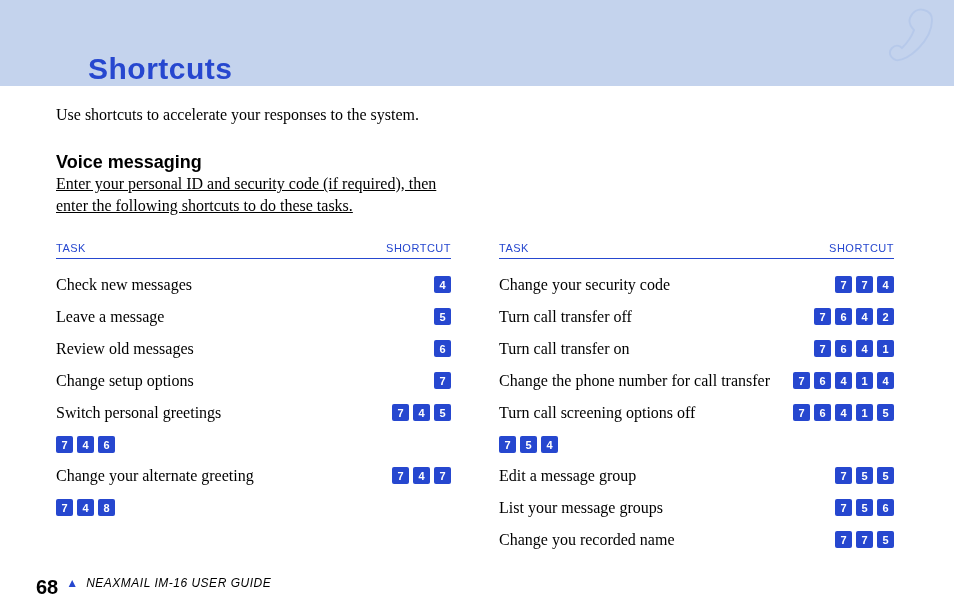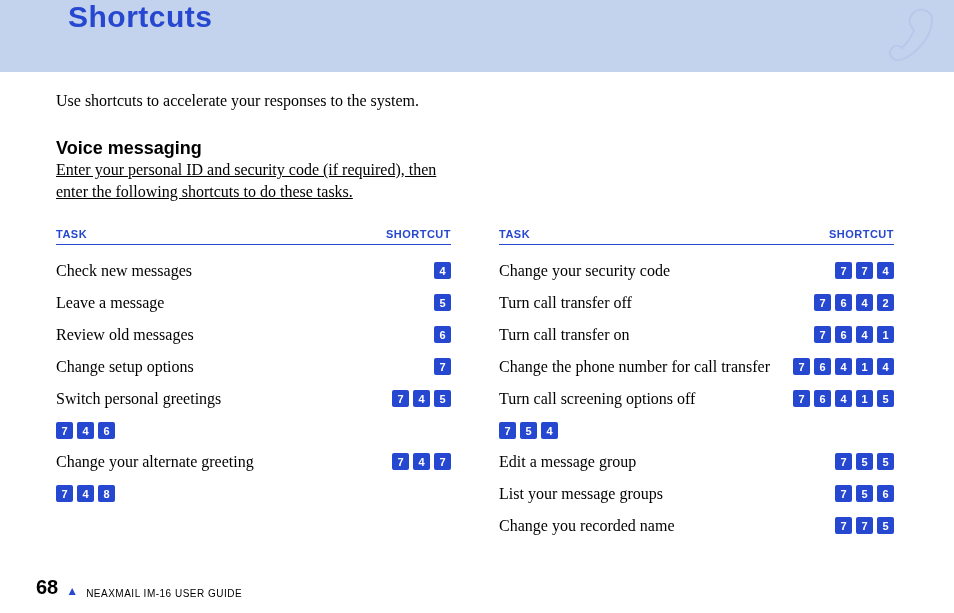--- a/index.html
+++ b/index.html
@@ -7,25 +7,25 @@
     width: 954px;
     height: 613px;
     background: #ffffff;
     font-family: Georgia, "Times New Roman", serif;
     color: #000;
     position: relative;
     overflow: hidden;
   }
   .header-band {
     background: #c4d3ed;
-    height: 72px;
+    height: 86px;
     width: 100%;
     display: flex;
-    align-items: flex-start;
-    padding-left: 68px;
+    align-items: flex-end;
+    padding-left: 88px;
     position: relative;
   }
   .page-title {
     font-family: "Arial Black", Arial, sans-serif;
     font-weight: 900;
     font-size: 30px;
     color: #2647cf;
     letter-spacing: 0.5px;
   }
   .phone-icon {
@@ -64,21 +64,21 @@
   .table-header {
     display: flex;
     justify-content: space-between;
     border-bottom: 1px solid #2647cf;
     padding-bottom: 4px;
     margin-bottom: 10px;
   }
   .th {
     font-family: Arial, Helvetica, sans-serif;
     font-size: 11px;
-    font-weight: bold;
+    font-weight: normal;
     color: #2647cf;
     letter-spacing: 0.5px;
   }
   .row {
     display: flex;
     justify-content: space-between;
     align-items: flex-start;
     padding: 7px 0;
   }
   .task {
@@ -100,38 +100,39 @@
     font-family: Arial, Helvetica, sans-serif;
     font-size: 11px;
     font-weight: bold;
     border-radius: 2px;
   }
   .footer {
     position: absolute;
     bottom: 14px;
     left: 36px;
     display: flex;
-    align-items: flex-end;
+    align-items: flex-start;
     gap: 8px;
   }
   .page-number {
     font-family: "Arial Black", Arial, sans-serif;
     font-weight: 900;
     font-size: 20px;
     color: #000;
   }
   .footer-marker {
     color: #2647cf;
     font-size: 12px;
   }
   .footer-text {
     font-family: Arial, Helvetica, sans-serif;
-    font-size: 10px;
+    font-size: 12px;
     letter-spacing: 0.5px;
     color: #000;
+    font-style: italic;
   }
 </style>
 </head>
 <body>
 
 <div class="header-band">
   <div class="page-title">Shortcuts</div>
   <span class="phone-icon">
     <svg width="48" height="56" viewBox="0 0 48 56">
       <path d="M36 4 C30 2 24 6 22 12 C20 18 24 22 26 24 C24 30 20 36 14 42 C12 40 8 38 4 42 C0 46 2 52 8 54 C20 56 44 34 44 14 C44 8 40 5 36 4 Z" fill="none" stroke="#9fb7e6" stroke-width="2"></path>

